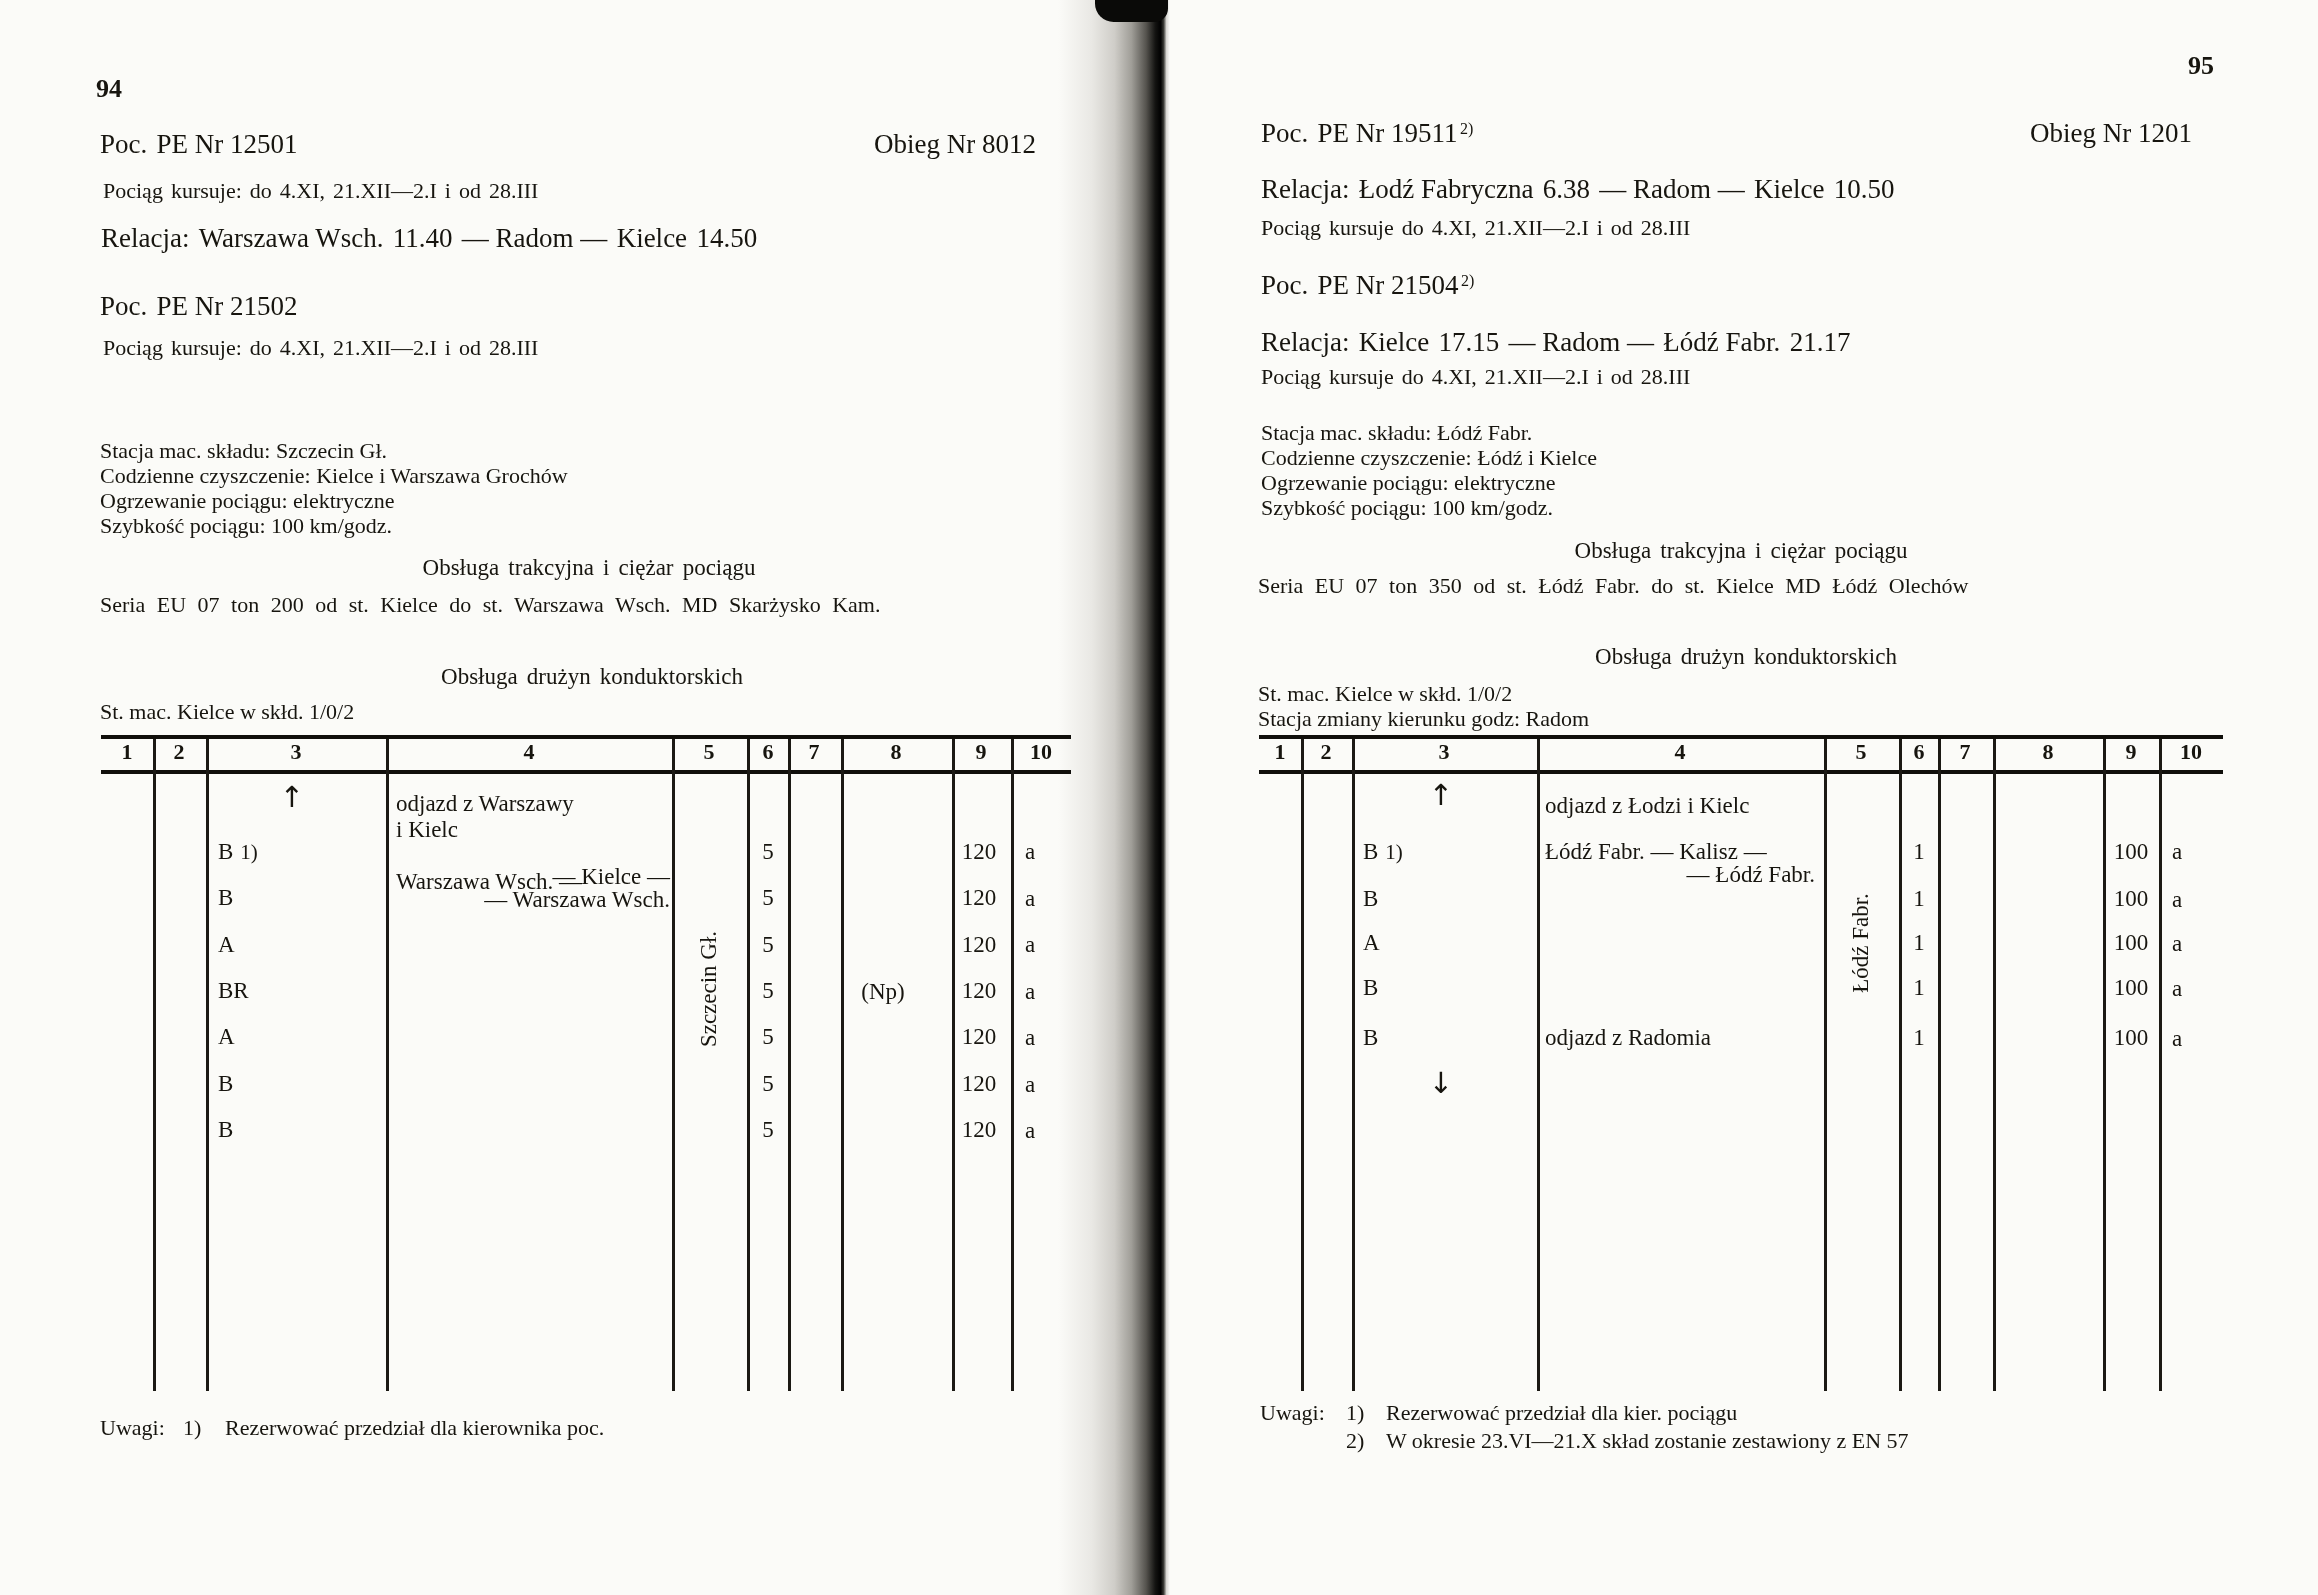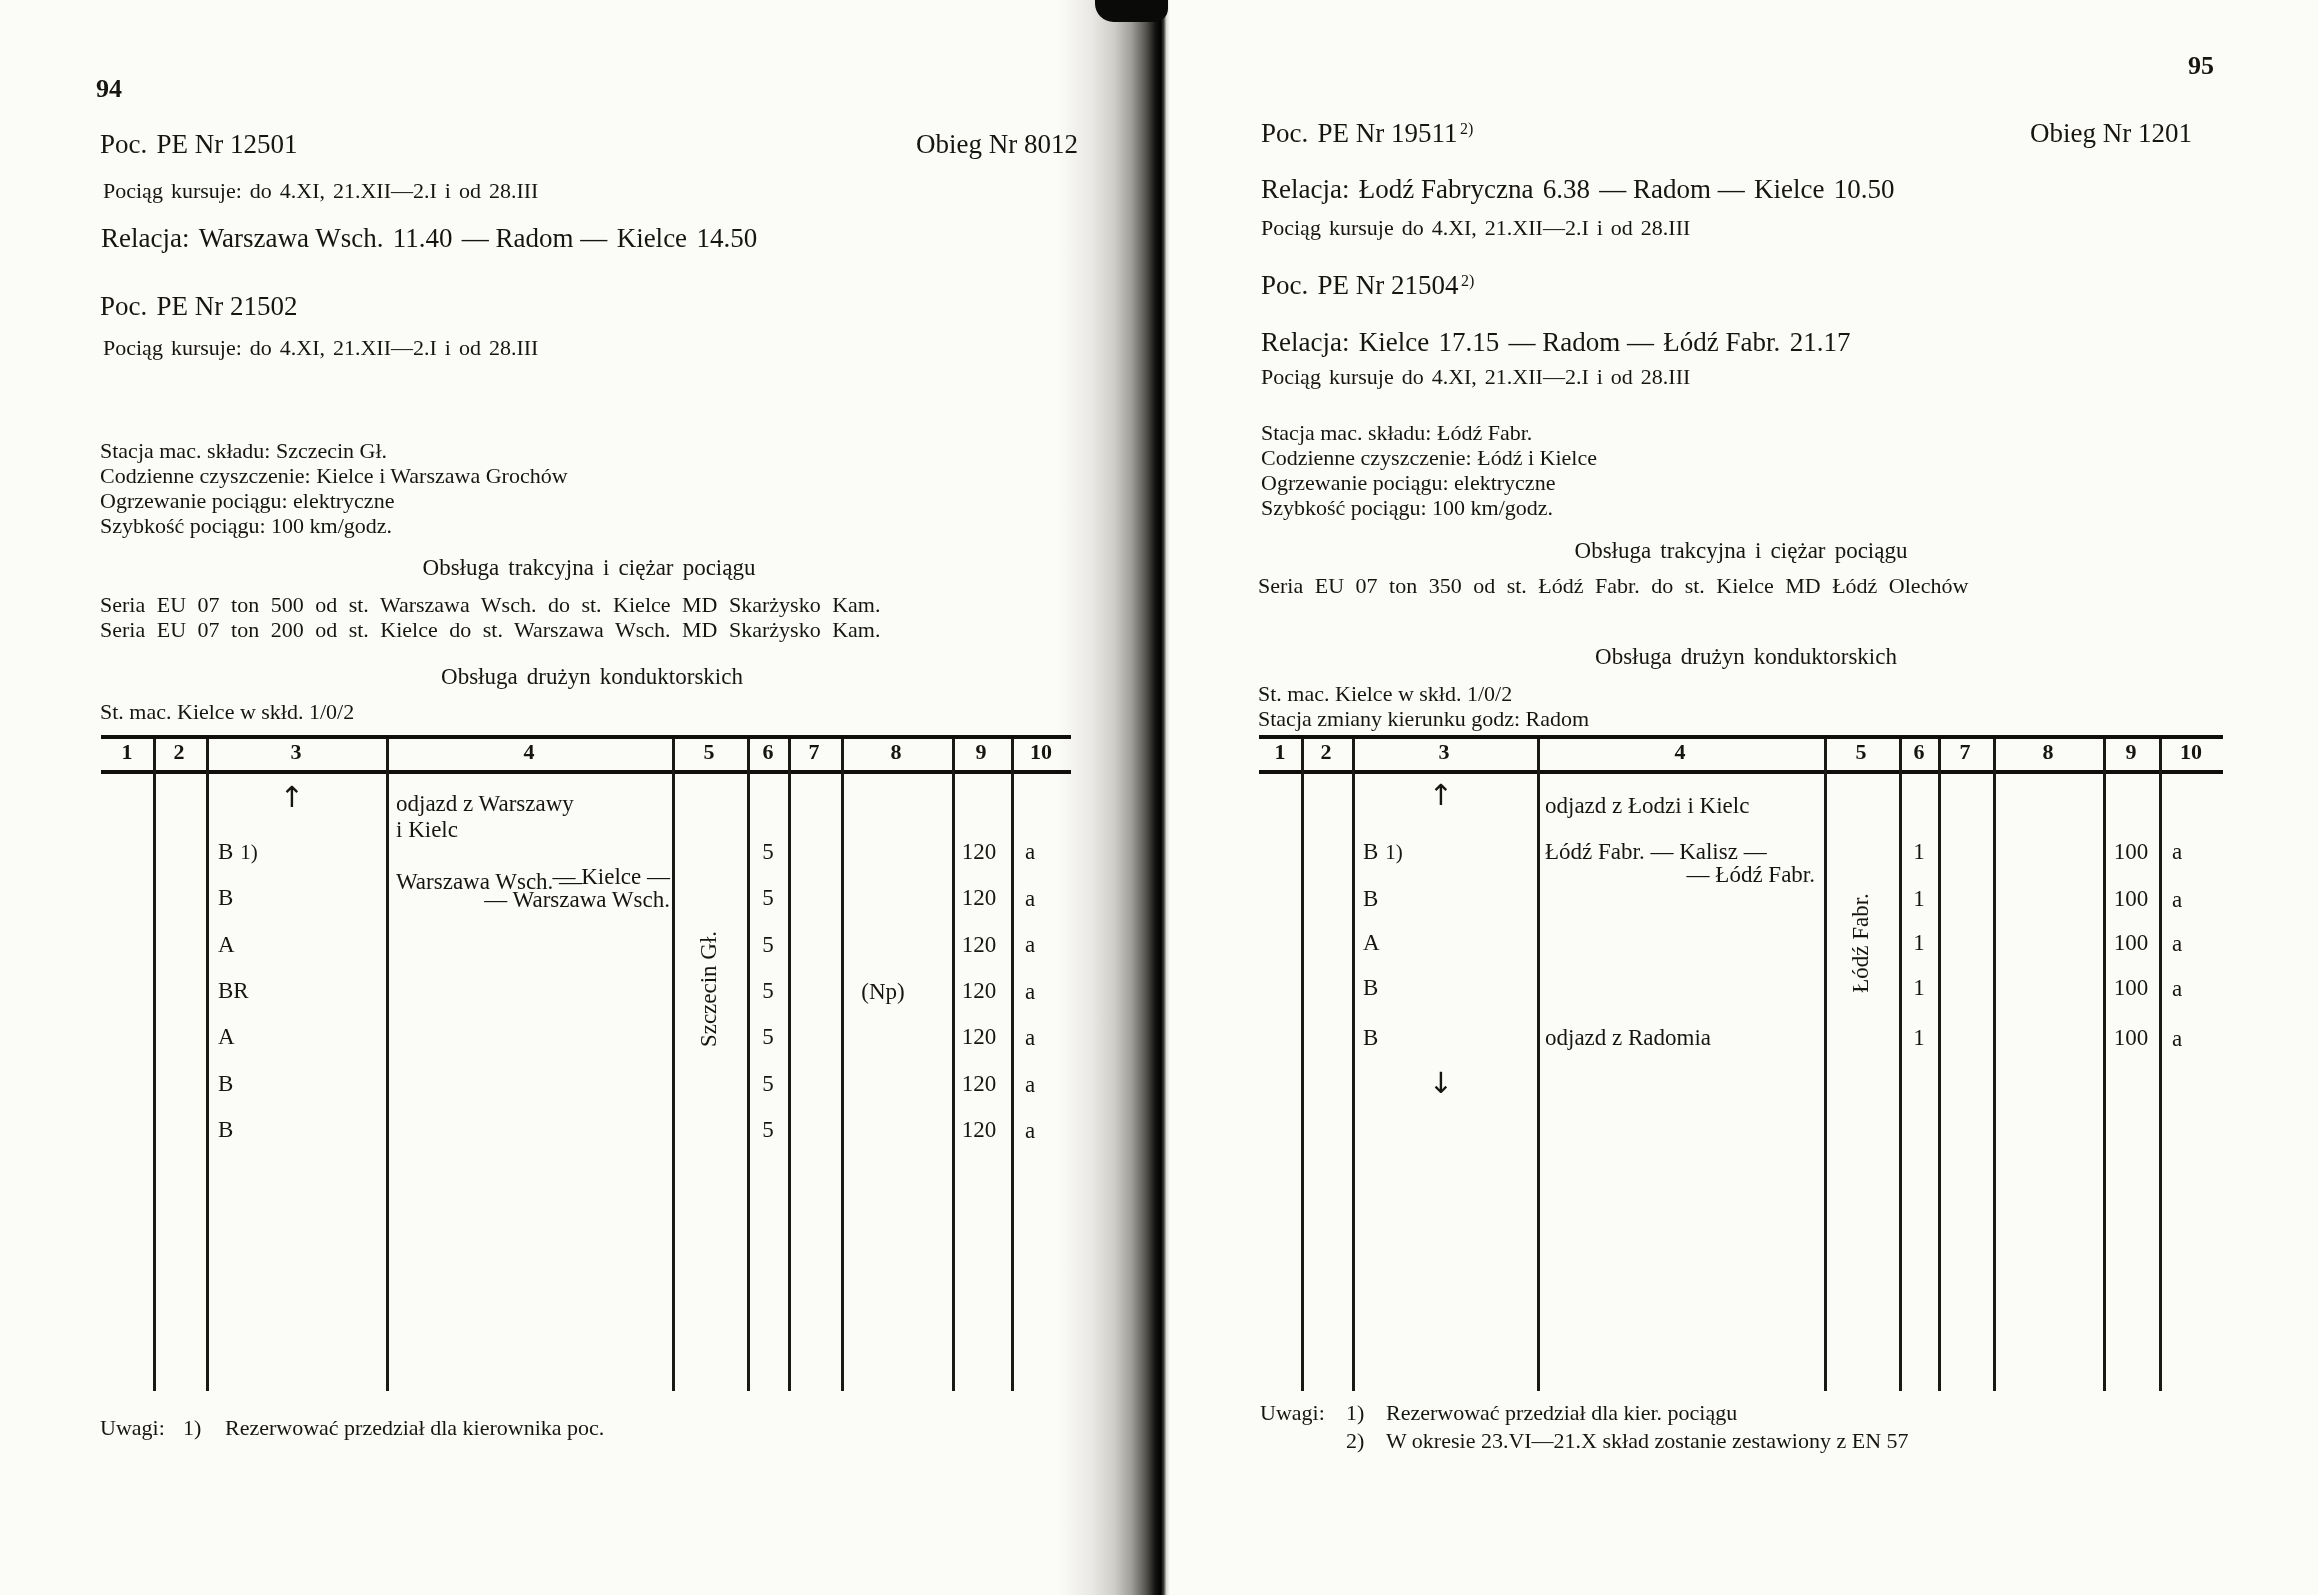--- a/index.html
+++ b/index.html
@@ -40,21 +40,21 @@
 <div class="scan">
 
   <div class="gutter"></div>
   <div class="gutterblob"></div>
 
   <div class="t f-page" style="left:96px;top:74px">94</div>
 
   <div class="t f-poc" style="left:100px;top:129px">
     <span class="sp">Poc.</span><span class="b">PE Nr 12501</span>
   </div>
-  <div class="t f-poc" style="left:916px;top:129px">Obieg Nr 8012</div>
+  <div class="t f-poc" style="left:874px;top:129px">Obieg Nr 8012</div>
 
   <div class="t f-kurs" style="left:103px;top:179px">Pociąg kursuje: do 4.XI, 21.XII—2.I i od 28.III</div>
 
   <div class="t f-rel relline" style="left:101px;top:223px">
     <span>Relacja:</span><span class="b">Warszawa Wsch.</span><span>11.40</span><span>— Radom —</span><span class="b">Kielce</span><span>14.50</span>
   </div>
 
   <div class="t f-poc" style="left:100px;top:291px">
     <span class="sp">Poc.</span><span class="b">PE Nr 21502</span>
   </div>
@@ -64,21 +64,20 @@
   <div class="t f-info" style="left:100px;top:438px">
     <div>Stacja mac. składu: Szczecin Gł.</div>
     <div>Codzienne czyszczenie: Kielce i Warszawa Grochów</div>
     <div>Ogrzewanie pociągu: elektryczne</div>
     <div>Szybkość pociągu: 100 km/godz.</div>
   </div>
 
   <div class="t f-sec ctr" style="left:589px;top:555px">Obsługa trakcyjna i ciężar pociągu</div>
 
   <div class="t f-seria" style="left:100px;top:592px">
-    <div>Seria EU 07 ton 500 od st. Warszawa Wsch. do st. Kielce MD Skarżysko Kam.</div>
     <div>Seria EU 07 ton 200 od st. Kielce do st. Warszawa Wsch. MD Skarżysko Kam.</div>
   </div>
 
   <div class="t f-sec ctr" style="left:592px;top:664px">Obsługa drużyn konduktorskich</div>
 
   <div class="t f-info" style="left:100px;top:699px">St. mac. Kielce w skłd. 1/0/2</div>
 
   <div class="rule" style="left:101px;top:735px;width:970px"></div>
   <div class="rule" style="left:101px;top:770px;width:970px"></div>
 

